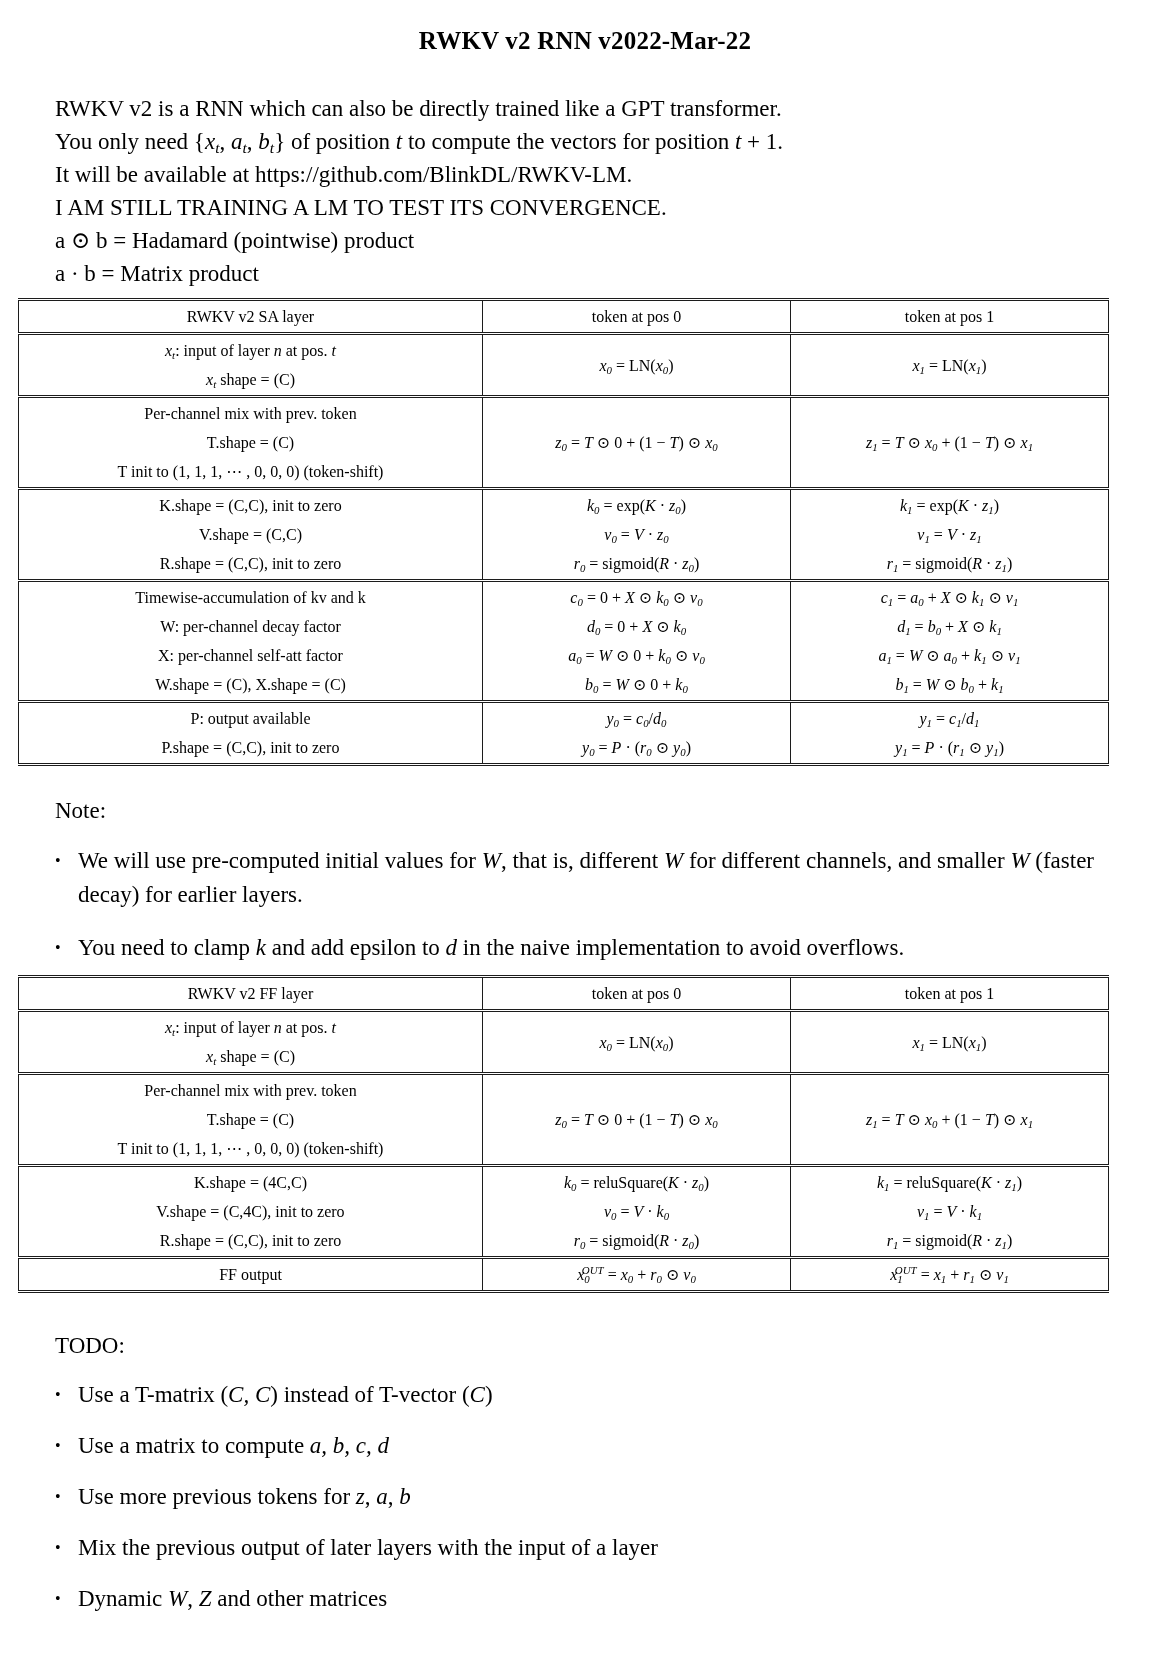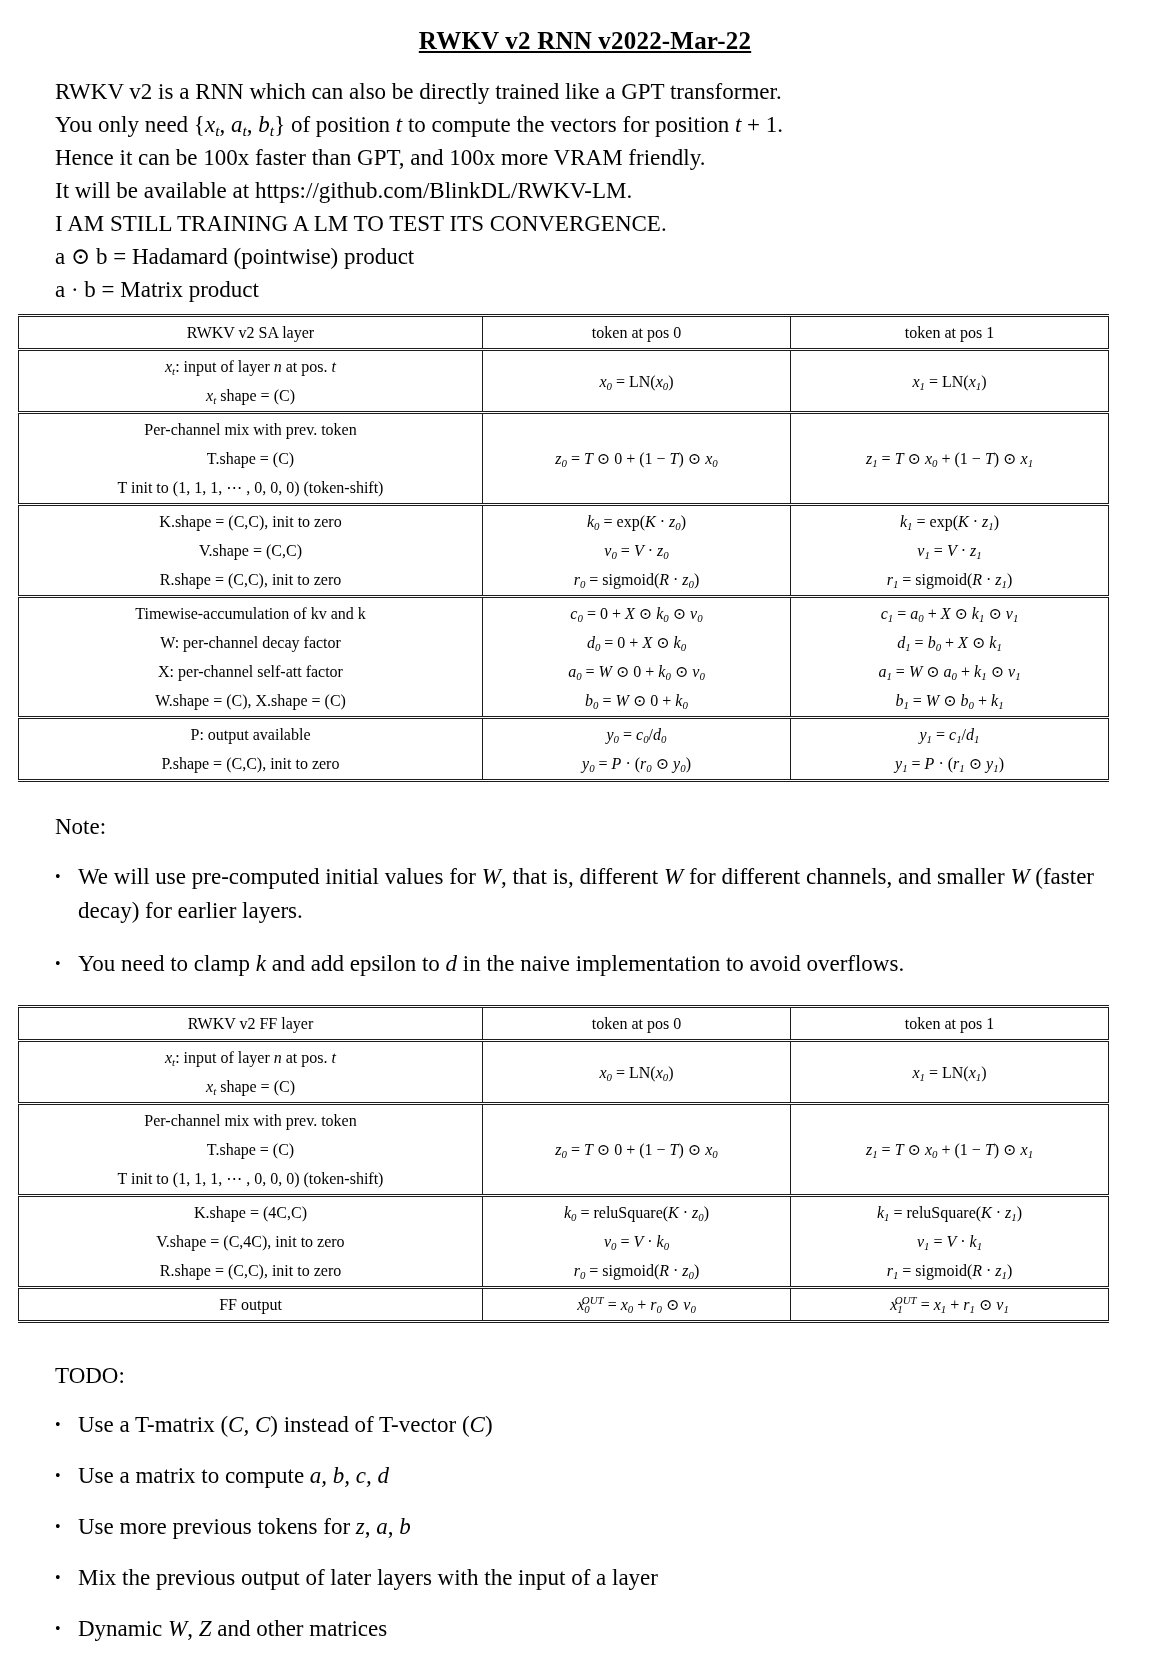--- a/index.html
+++ b/index.html
@@ -9,38 +9,37 @@
     font-family: "Liberation Serif", "DejaVu Serif", serif;
     overflow: hidden;
     position: relative;
   }
   .page-title {
     text-align: center;
     font-weight: bold;
     font-size: 25px;
     padding-top: 27px;
     letter-spacing: 0.2px;
-    text-decoration: underline;
   }
   .intro {
-    margin: 20px 0 0 55px;
+    margin: 37px 0 0 55px;
     font-size: 23px;
     line-height: 33px;
     max-width: 1090px;
   }
   .intro .intro-line { white-space: nowrap; }
 
   table.sheet {
     margin: 8px 0 0 18px;
     border-collapse: collapse;
     table-layout: fixed;
     width: 1090px;
     font-size: 16px;
   }
-  table.sheet.second { margin-top: 24px; padding-left: 14px; }
+  table.sheet.second { margin-top: 10px; padding-left: 14px; }
   .sheet th, .sheet td {
     font-weight: normal;
     text-align: center;
     vertical-align: middle;
     padding: 1px 4px;
     line-height: 29px;
     border: 1px solid #1c1c1c;
   }
   .sheet th { border-top: 3px double #1c1c1c; border-bottom: 3px double #1c1c1c; }
   .sheet tbody td { border-top: 3px double #1c1c1c; }
@@ -79,21 +78,20 @@
   .bullet-text { flex: 1; }
 </style>
 </head>
 <body>
 
 <div class="page-title">RWKV v2 RNN v2022-Mar-22</div>
 
 <div class="intro">
   <div class="intro-line">RWKV v2 is a RNN which can also be directly trained like a GPT transformer.</div>
   <div class="intro-line">You only need {<i>x<sub>t</sub></i>, <i>a<sub>t</sub></i>, <i>b<sub>t</sub></i>} of position <i>t</i> to compute the vectors for position <i>t</i> + 1.</div>
-  <div class="intro-line">Hence it can be 100x faster than GPT, and 100x more VRAM friendly.</div>
   <div class="intro-line">It will be available at https://github.com/BlinkDL/RWKV-LM.</div>
   <div class="intro-line">I AM STILL TRAINING A LM TO TEST ITS CONVERGENCE.</div>
   <div class="intro-line">a ⊙ b = Hadamard (pointwise) product</div>
   <div class="intro-line">a · b = Matrix product</div>
 </div>
 
 <table class="sheet">
   <colgroup>
       <col style="width:464px">
       <col style="width:308px">

